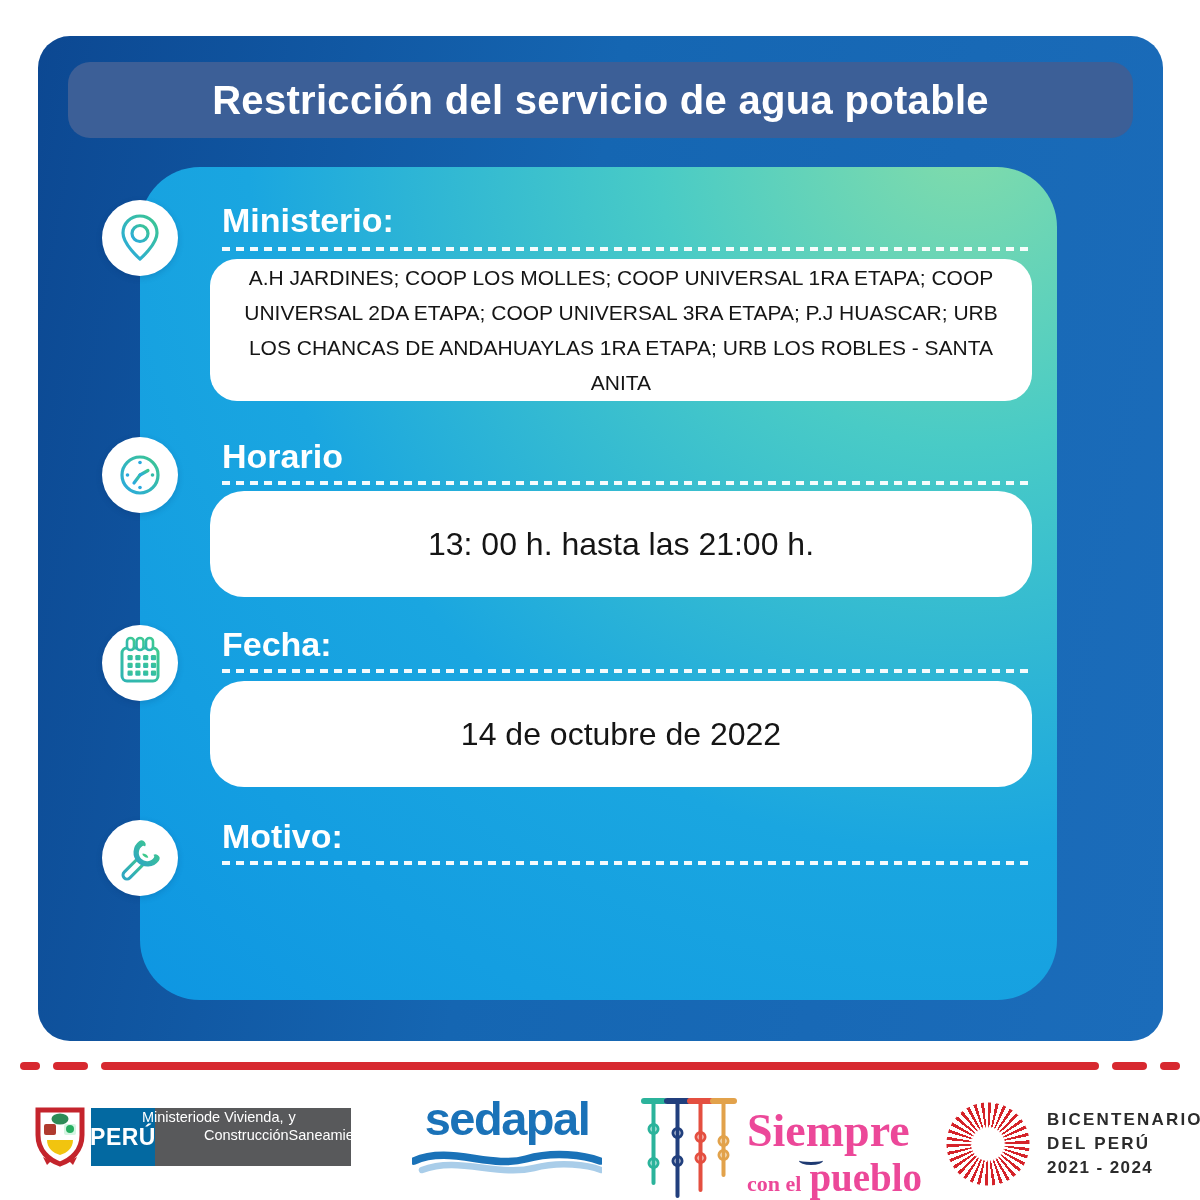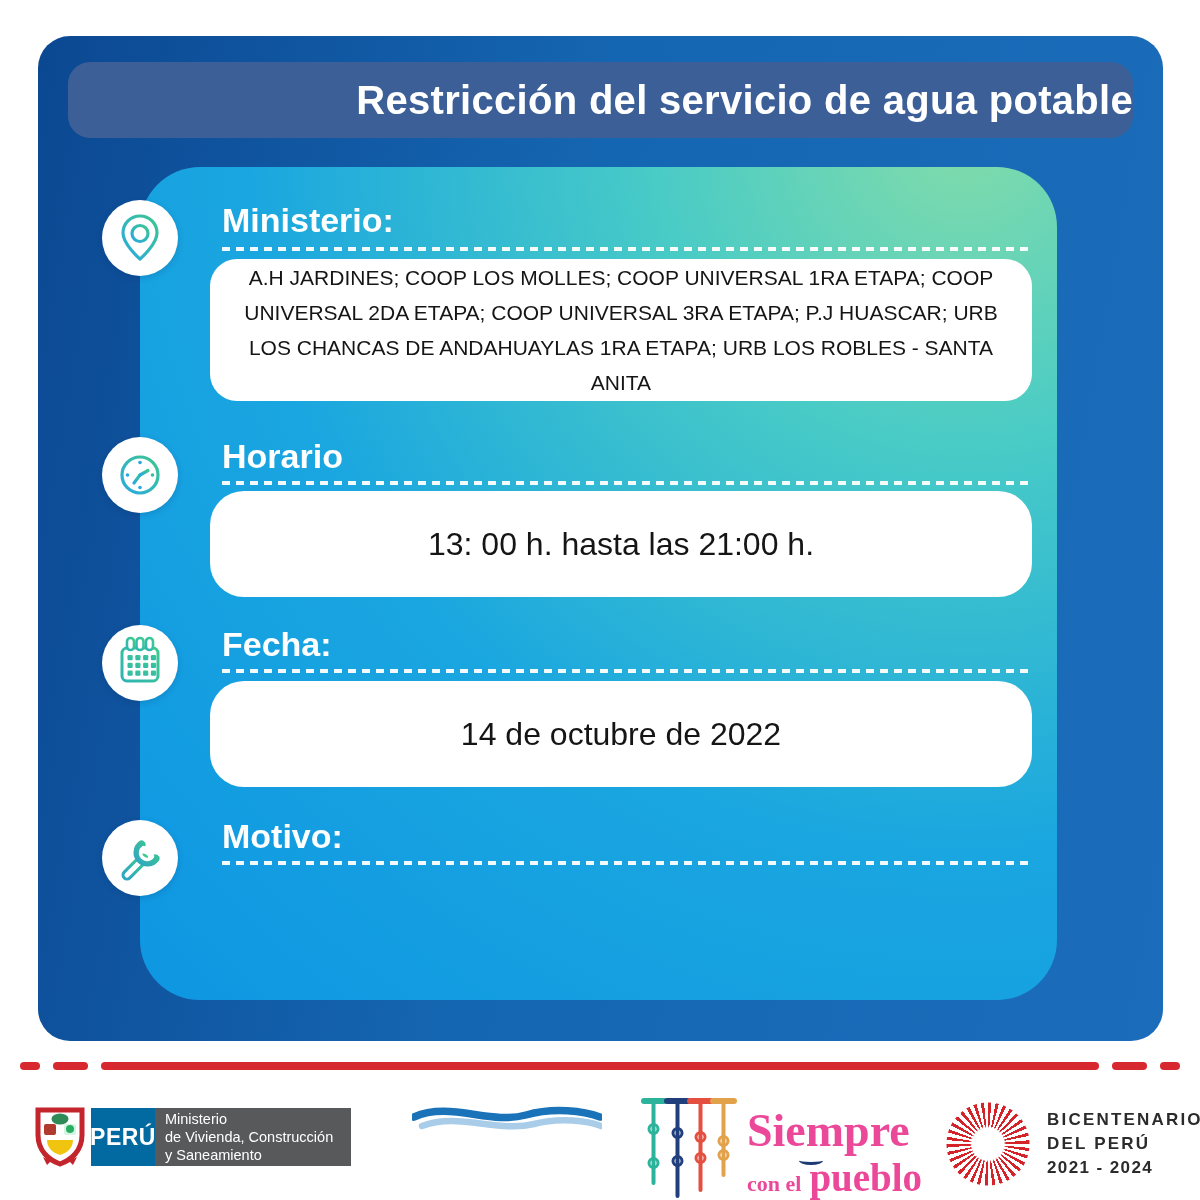--- a/index.html
+++ b/index.html
@@ -3,21 +3,21 @@
 <meta charset="utf-8">
 <style>
   html,body{margin:0;padding:0;}
   body{width:1200px;height:1200px;background:#ffffff;font-family:"Liberation Sans",sans-serif;position:relative;overflow:hidden;}
   .page{position:absolute;inset:0;}
 
   
   .card{position:absolute;left:38px;top:36px;width:1125px;height:1005px;border-radius:32px;
         background:linear-gradient(100deg,#0c4892 0%,#1566b2 45%,#1b6cba 100%);}
   .title-pill{position:absolute;left:30px;top:26px;width:1065px;height:76px;border-radius:22px;
-        background:#3c5f97;display:flex;align-items:center;justify-content:flex-end;}
+        background:#3c5f97;display:flex;align-items:center;justify-content:center;}
   .title-pill h1{margin:0;color:#ffffff;font-size:40px;font-weight:bold;letter-spacing:.3px;}
 
   .panel{position:absolute;left:102px;top:131px;width:917px;height:833px;border-radius:60px;
         background:radial-gradient(circle at 90% -4%, #82dcaa 0%, #49cbc6 26%, #1aa6e0 60%, #0e96e2 100%);}
 
   
   .icon-circle{position:absolute;left:-38px;width:76px;height:76px;border-radius:50%;background:#ffffff;
         display:flex;align-items:center;justify-content:center;box-shadow:0 2px 6px rgba(0,40,90,.18);}
   .icon-circle svg{width:76px;height:76px;}
 
@@ -49,21 +49,21 @@
   .divider span{background:#d7282f;height:8px;border-radius:4px;display:block;}
   .divider .d1{width:20px;} .divider .d2{width:35px;} .divider .bar{flex:1;}
 
   
   .footer{position:absolute;left:0;top:1095px;width:1200px;height:105px;}
 
   .gov{position:absolute;left:33px;top:13px;display:flex;align-items:stretch;height:58px;}
   .gov .arms{width:54px;height:60px;margin-right:4px;margin-top:-1px;}
   .gov .peru-box{width:64px;background:#0369a1;color:#fff;display:flex;align-items:center;justify-content:center;
         font-size:23px;font-weight:bold;letter-spacing:.5px;}
-  .gov .min-box{width:186px;background:#58595b;color:#fff;display:flex;flex-direction:column;justify-content:center;
+  .gov .min-box{width:186px;background:#58595b;color:#fff;display:flex;justify-content:center;
         padding-left:10px;font-size:14.5px;line-height:18px;}
 
   .sedapal{position:absolute;left:412px;top:2px;width:190px;text-align:center;}
   .sedapal .word{color:#1a72b8;font-size:47px;font-weight:bold;letter-spacing:-1.5px;line-height:44px;}
   .sedapal svg{display:block;margin-top:2px;}
 
   .slogan{position:absolute;left:641px;top:0px;display:flex;align-items:flex-start;}
   .slogan .text{margin-left:10px;color:#ec4899;font-family:"Liberation Serif",serif;font-weight:bold;margin-top:14px;}
   .slogan .l1{font-size:46px;line-height:44px;}
   .slogan .l2{display:flex;align-items:baseline;gap:8px;margin-top:2px;position:relative;}
@@ -212,20 +212,21 @@
       </svg>
       <div class="peru-box">PERÚ</div>
       <div class="min-box">
         <span>Ministerio</span>
         <span>de Vivienda, Construcción</span>
         <span>y Saneamiento</span>
       </div>
     </div>
 
     <div class="sedapal">
+      <div class="word">sedapal</div>
       <svg width="190" height="34" viewBox="0 0 190 34">
         <path d="M2 18 C38 2 78 26 114 16 C142 8 172 12 188 18" stroke="#1a72b8" stroke-width="7.5" fill="none" stroke-linecap="round"></path>
         <path d="M10 27 C46 13 86 34 122 25 C148 18 176 22 189 27" stroke="#a9cde9" stroke-width="6.5" fill="none" stroke-linecap="round"></path>
       </svg>
     </div>
 
     <div class="slogan">
       <svg width="96" height="104" viewBox="0 0 96 104">
         <g stroke="#2bb39b" fill="none" stroke-linecap="round">
           <path d="M3 6 H23" stroke-width="6"></path>

